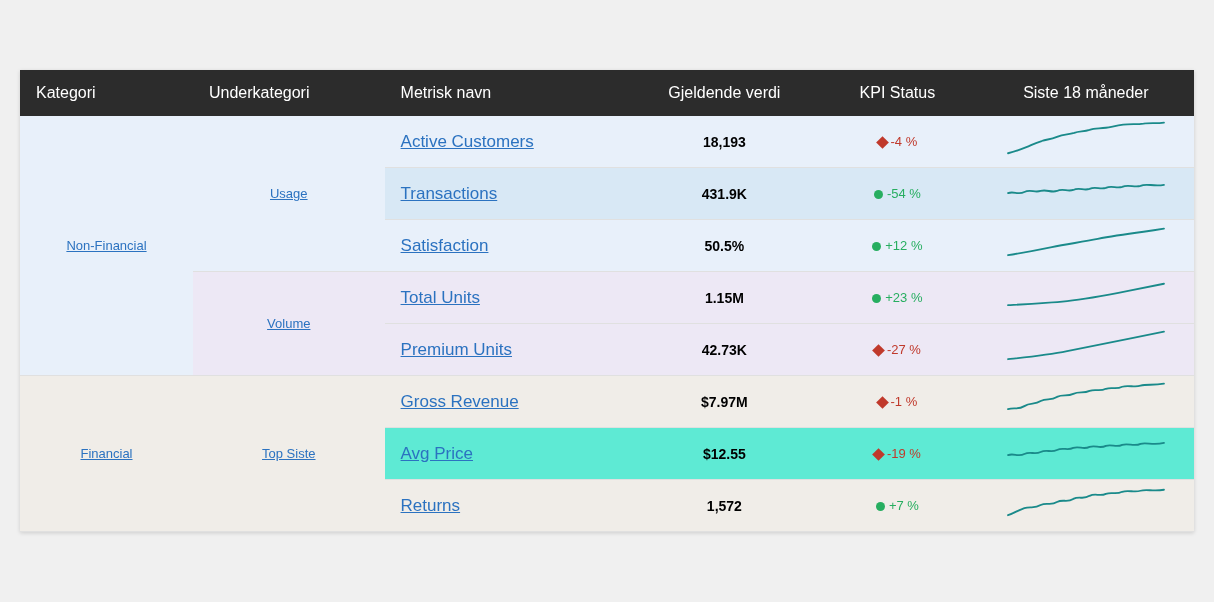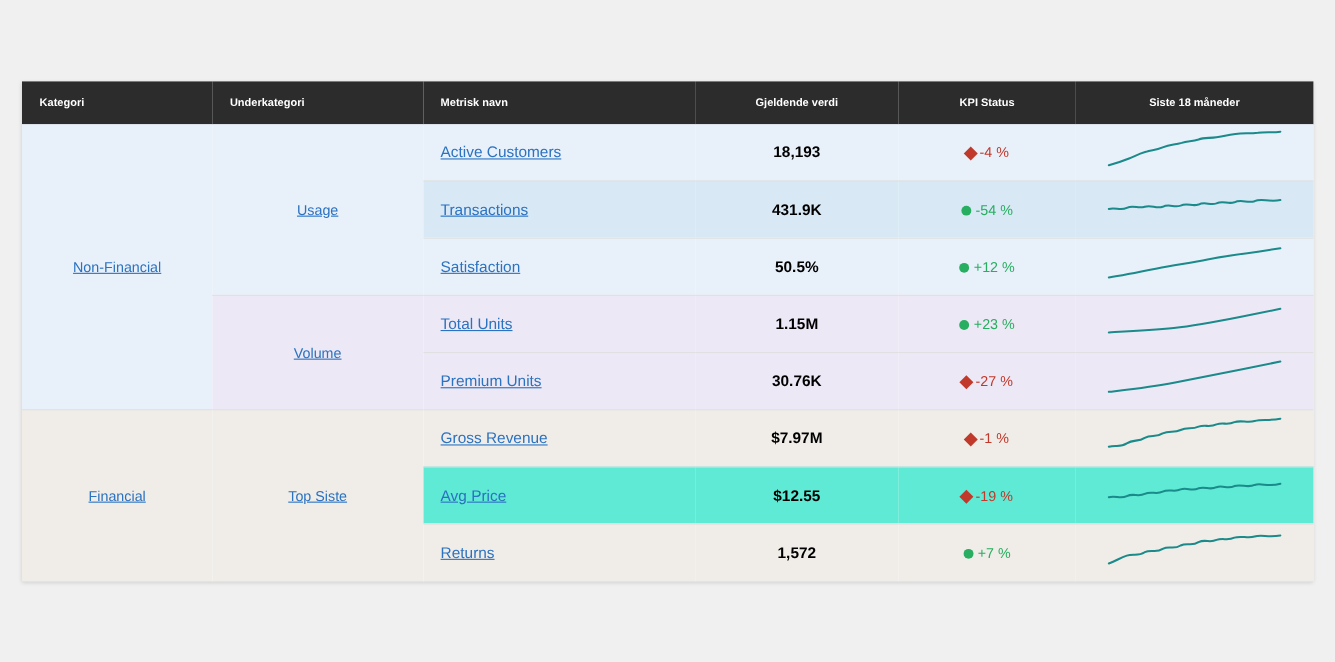--- a/index.html
+++ b/index.html
@@ -30,22 +30,22 @@
       width: 100%;
       border-collapse: collapse;
       table-layout: fixed;
     }
     thead tr {
       background: #2c2c2c;
       color: white;
     }
     thead th {
       padding: 14px 16px;
-      font-size: 10px;
-      font-weight: 700;
+      font-size: 16px;
+      font-weight: 400;
       text-align: left;
     }
     thead th:first-child { width: 140px; }
     thead th:nth-child(2) { width: 155px; }
     thead th:nth-child(3) { width: 200px; }
     thead th:nth-child(4) { width: 150px; text-align: center; }
     thead th:nth-child(5) { width: 130px; text-align: center; }
     thead th:nth-child(6) { width: 175px; text-align: center; }
 
     tbody tr {
@@ -65,21 +65,21 @@
     .cat-cell a, .subcat-cell a, .metric-cell a {
       color: #2b72c0;
       text-decoration: underline;
       cursor: pointer;
     }
     .subcat-cell {
       text-align: center;
       font-size: 13px;
     }
     .metric-cell {
-      font-size: 14px;
+      font-size: 17px;
     }
     .value-cell {
       text-align: center;
       font-weight: 700;
       font-size: 14px;
     }
     .kpi-cell {
       text-align: center;
       font-size: 13px;
     }
@@ -149,21 +149,21 @@
           <td class="subcat-cell" rowspan="2"><a>Volume</a></td>
           <td class="metric-cell"><a>Total Units</a></td>
           <td class="value-cell">1.15M</td>
           <td class="kpi-cell"><span class="kpi-green"><span style="display:inline-block;width:9px;height:9px;border-radius:50%;background:#27ae60;margin-right:4px;vertical-align:middle;"></span><span>+23 %</span></span></td>
           <td class="chart-cell"><svg class="sparkline-svg" viewBox="0 0 157 38">
     <path d="M2,28 C20,27 40,26 60,24 C80,22 100,18 120,14 C135,11 145,9 155,7" fill="none" stroke="#1a8a8a" stroke-width="1.8" stroke-linejoin="round" stroke-linecap="round"></path>
   </svg></td>
         </tr>
         <tr class="row-nonfinancial-volume">
           <td class="metric-cell"><a>Premium Units</a></td>
-          <td class="value-cell">30.76K</td>
+          <td class="value-cell">42.73K</td>
           <td class="kpi-cell"><span class="kpi-red"><span style="display:inline-block;width:9px;height:9px;background:#c0392b;transform:rotate(45deg);margin-right:4px;vertical-align:middle;"></span><span>-27 %</span></span></td>
           <td class="chart-cell"><svg class="sparkline-svg" viewBox="0 0 157 38">
     <path d="M2,30 C20,28 40,26 60,22 C80,18 100,14 120,10 C135,7 145,5 155,3" fill="none" stroke="#1a8a8a" stroke-width="1.8" stroke-linejoin="round" stroke-linecap="round"></path>
   </svg></td>
         </tr>
         <tr class="row-financial-topline">
           <td class="cat-cell" rowspan="3"><a>Financial</a></td>
           <td class="subcat-cell" rowspan="3"><a>Top Siste</a></td>
           <td class="metric-cell"><a>Gross Revenue</a></td>
           <td class="value-cell">$7.97M</td>

